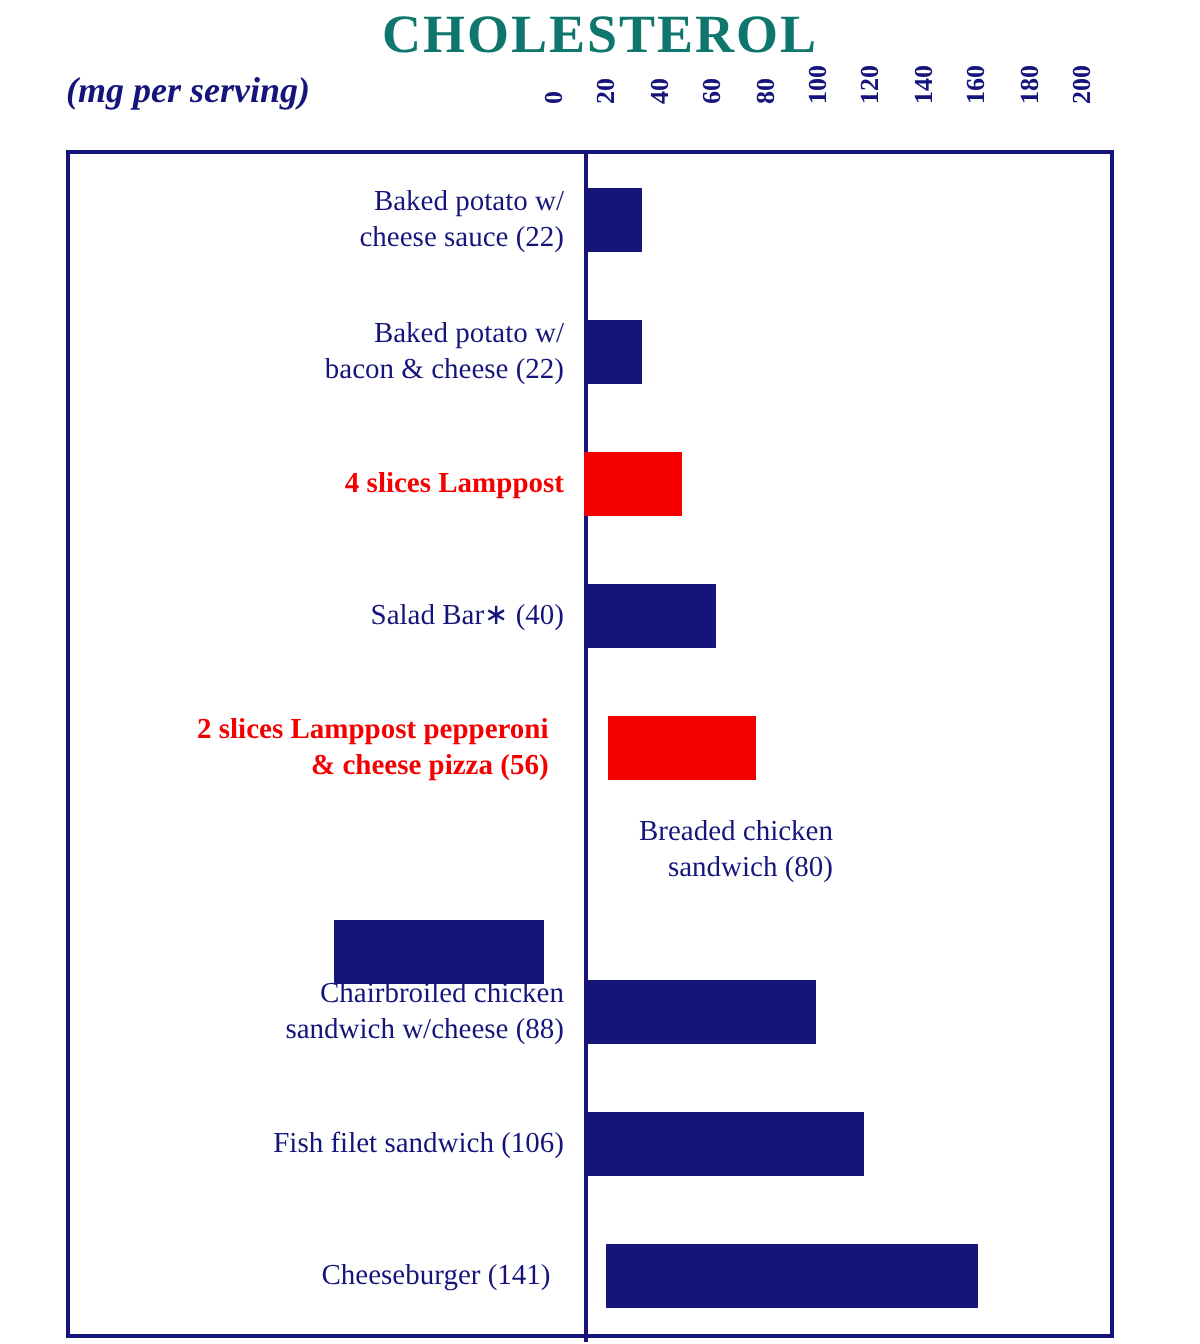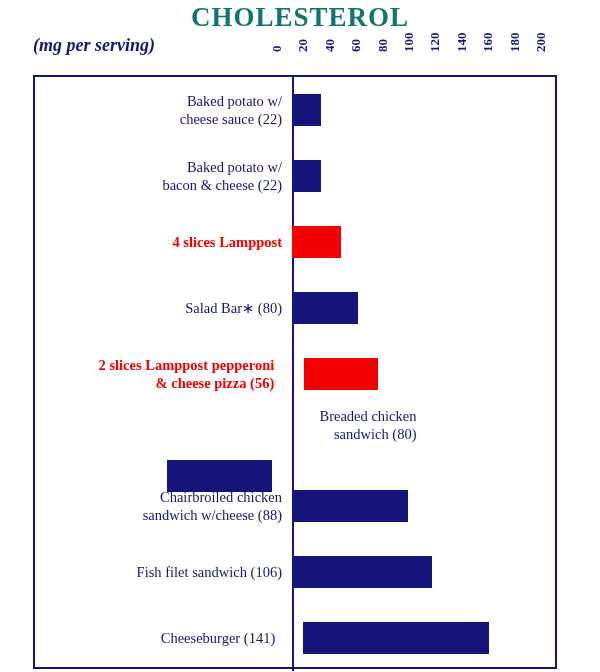--- a/index.html
+++ b/index.html
@@ -171,21 +171,21 @@
         <div class="row" style="top: 132px;">
           <div class="row-label hl">
             <div>4 slices Lamppost</div>
           </div>
           <div class="bar-area">
             <div class="bar red" style="width: 48.84px;"></div>
           </div>
         </div>
         <div class="row" style="top: 198px;">
           <div class="row-label">
-            <div>Salad Bar∗ (80)</div>
+            <div>Salad Bar∗ (40)</div>
           </div>
           <div class="bar-area">
             <div class="bar" style="width: 66px;"></div>
           </div>
         </div>
         <div class="row" style="top: 264px; gap: 20px;">
           <div class="row-label hl">
             <div>2 slices Lamppost pepperoni</div>
             <div>&amp; cheese pizza (56)</div>
           </div>

